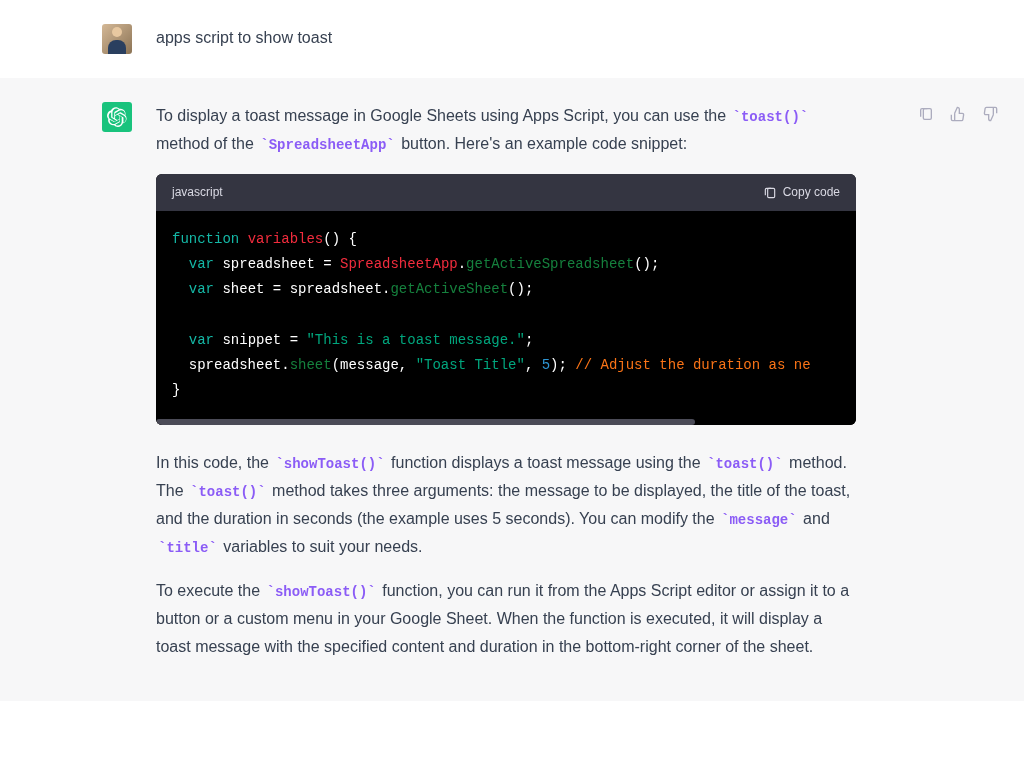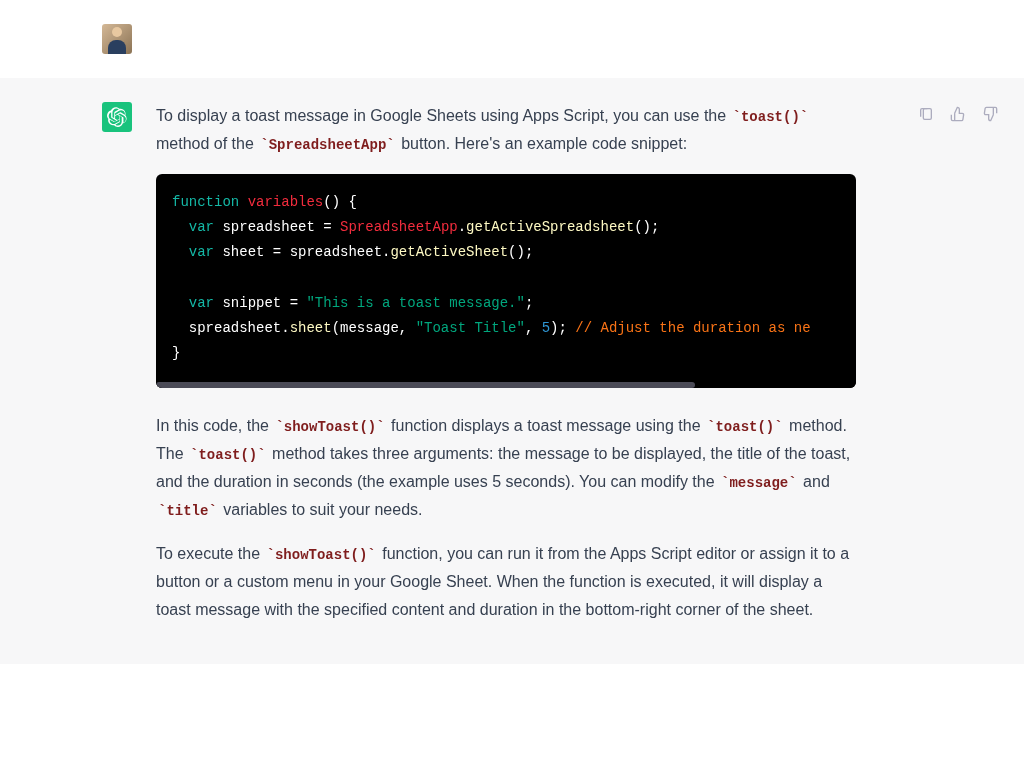--- a/index.html
+++ b/index.html
@@ -79,21 +79,21 @@
       color: #374151;
       max-width: 700px;
     }
     .content p {
       margin-bottom: 16px;
     }
     .inline-code {
       font-family: "SFMono-Regular", Consolas, "Liberation Mono", Menlo, monospace;
       font-size: 14px;
       font-weight: 600;
-      color: #7f1d1d;
+      color: #8b5cf6;
       background: transparent;
       padding: 0 2px;
     }
     .inline-code::before { content: "\`"; }
     .inline-code::after { content: "\`"; }
     .actions {
       position: absolute;
       right: -80px;
       top: 0;
       display: flex;
@@ -151,21 +151,21 @@
       font-size: 14px;
       line-height: 1.8;
       color: #fff;
       white-space: pre;
       overflow-x: hidden;
       position: relative;
     }
     .tok-keyword { color: #14b8a6; }
     .tok-funcname { color: #f22c3d; }
     .tok-class { color: #f22c3d; }
-    .tok-method { color: #fef9c3; }
+    .tok-method { color: #15803d; }
     .tok-string { color: #00a67d; }
     .tok-number { color: #2e95d3; }
     .tok-comment { color: #f97316; }
     .tok-plain { color: #ffffff; }
     .scroll-track {
       height: 6px;
       background: #000;
       position: relative;
     }
     .scroll-thumb {
@@ -177,36 +177,47 @@
       background: #4b4b57;
       border-radius: 3px;
     }
   </style>
 </head>
 <body>
 
 <div class="user-section">
   <div class="user-inner">
     <div class="avatar user-avatar"></div>
+    <div class="content">apps script to show toast</div>
   </div>
 </div>
 
 <div class="assistant-section">
   <div class="assistant-inner">
     <div class="avatar assistant-avatar">
       <svg viewBox="0 0 41 41">
         <path d="M37.5 16.8c.9-2.7.6-5.7-.9-8.1-2.2-3.9-6.7-5.9-11-4.9C23.7 1.6 20.9.3 17.9.3c-4.5 0-8.4 2.9-9.8 7.1-2.8.6-5.2 2.3-6.6 4.8-2.3 3.9-1.7 8.8 1.3 12.1-.9 2.7-.6 5.7.9 8.1 2.2 3.9 6.7 5.9 11 4.9 1.9 2.2 4.7 3.5 7.7 3.5 4.5 0 8.4-2.9 9.8-7.1 2.8-.6 5.2-2.3 6.6-4.8 2.2-3.9 1.7-8.8-1.3-12.1zM22.4 38c-1.8 0-3.6-.6-5-1.8l.2-.1 8.3-4.8c.4-.2.7-.7.7-1.2V18.4l3.5 2v9.6c0 4.4-3.3 8-7.7 8zM6.7 31.3c-.9-1.6-1.2-3.4-.9-5.2l.2.1 8.3 4.8c.4.2.9.2 1.4 0l10.1-5.8v4l-8.4 4.8c-3.8 2.2-8.6.9-10.7-2.7zM4.5 14.4c.9-1.6 2.3-2.8 4-3.4v9.9c0 .5.3.9.7 1.2L19.3 28l-3.5 2-8.3-4.8c-3.8-2.2-5.1-7-3-10.8zm28.6 6.7L23 15.2l3.5-2 8.3 4.8c3.8 2.2 5.1 7 2.9 10.8-.9 1.6-2.3 2.8-4 3.4v-9.9c0-.5-.2-.9-.6-1.2zm3.5-5.3l-.2-.1-8.3-4.8c-.4-.2-.9-.2-1.4 0l-10.1 5.8v-4l8.4-4.8c3.8-2.2 8.6-.9 10.8 2.9.9 1.5 1.2 3.3.8 5zM14.7 22.8l-3.5-2V11.2c0-4.4 3.6-8 8-8 1.8 0 3.6.6 5 1.8l-.2.1-8.3 4.8c-.4.2-.7.7-.7 1.2l-.3 11.7zm1.9-4.1l4.5-2.6 4.5 2.6v5.2l-4.5 2.6-4.5-2.6v-5.2z"></path>
       </svg>
     </div>
     <div class="content">
       <p>
         <span>To display a toast message in Google Sheets using Apps Script, you can use the </span><span class="inline-code">toast()</span><span> method of the </span><span class="inline-code">SpreadsheetApp</span><span> button. Here's an example code snippet:</span>
       </p>
 
       <div class="code-block">
+        <div class="code-header">
+          <span>javascript</span>
+          <div class="copy-btn">
+            <svg viewBox="0 0 24 24">
+              <rect x="8" y="4" width="12" height="16" rx="2"></rect>
+              <path d="M4 16V6a2 2 0 0 1 2-2h8"></path>
+            </svg>
+            <span>Copy code</span>
+          </div>
+        </div>
         <div class="code-body"><span class="tok-keyword">function</span> <span class="tok-funcname">variables</span><span class="tok-plain">()</span><span class="tok-plain"> {</span>
   <span class="tok-keyword">var</span><span class="tok-plain"> spreadsheet = </span><span class="tok-class">SpreadsheetApp</span><span class="tok-plain">.</span><span class="tok-method">getActiveSpreadsheet</span><span class="tok-plain">();</span>
   <span class="tok-keyword">var</span><span class="tok-plain"> sheet = spreadsheet.</span><span class="tok-method">getActiveSheet</span><span class="tok-plain">();</span>
 
   <span class="tok-keyword">var</span><span class="tok-plain"> snippet = </span><span class="tok-string">"This is a toast message."</span><span class="tok-plain">;</span>
 <span class="tok-plain">  spreadsheet.</span><span class="tok-method">sheet</span><span class="tok-plain">(message, </span><span class="tok-string">"Toast Title"</span><span class="tok-plain">, </span><span class="tok-number">5</span><span class="tok-plain">); </span><span class="tok-comment">// Adjust the duration as ne</span>
 <span class="tok-plain">}</span></div>
         <div class="scroll-track">
           <div class="scroll-thumb"></div>
         </div>

